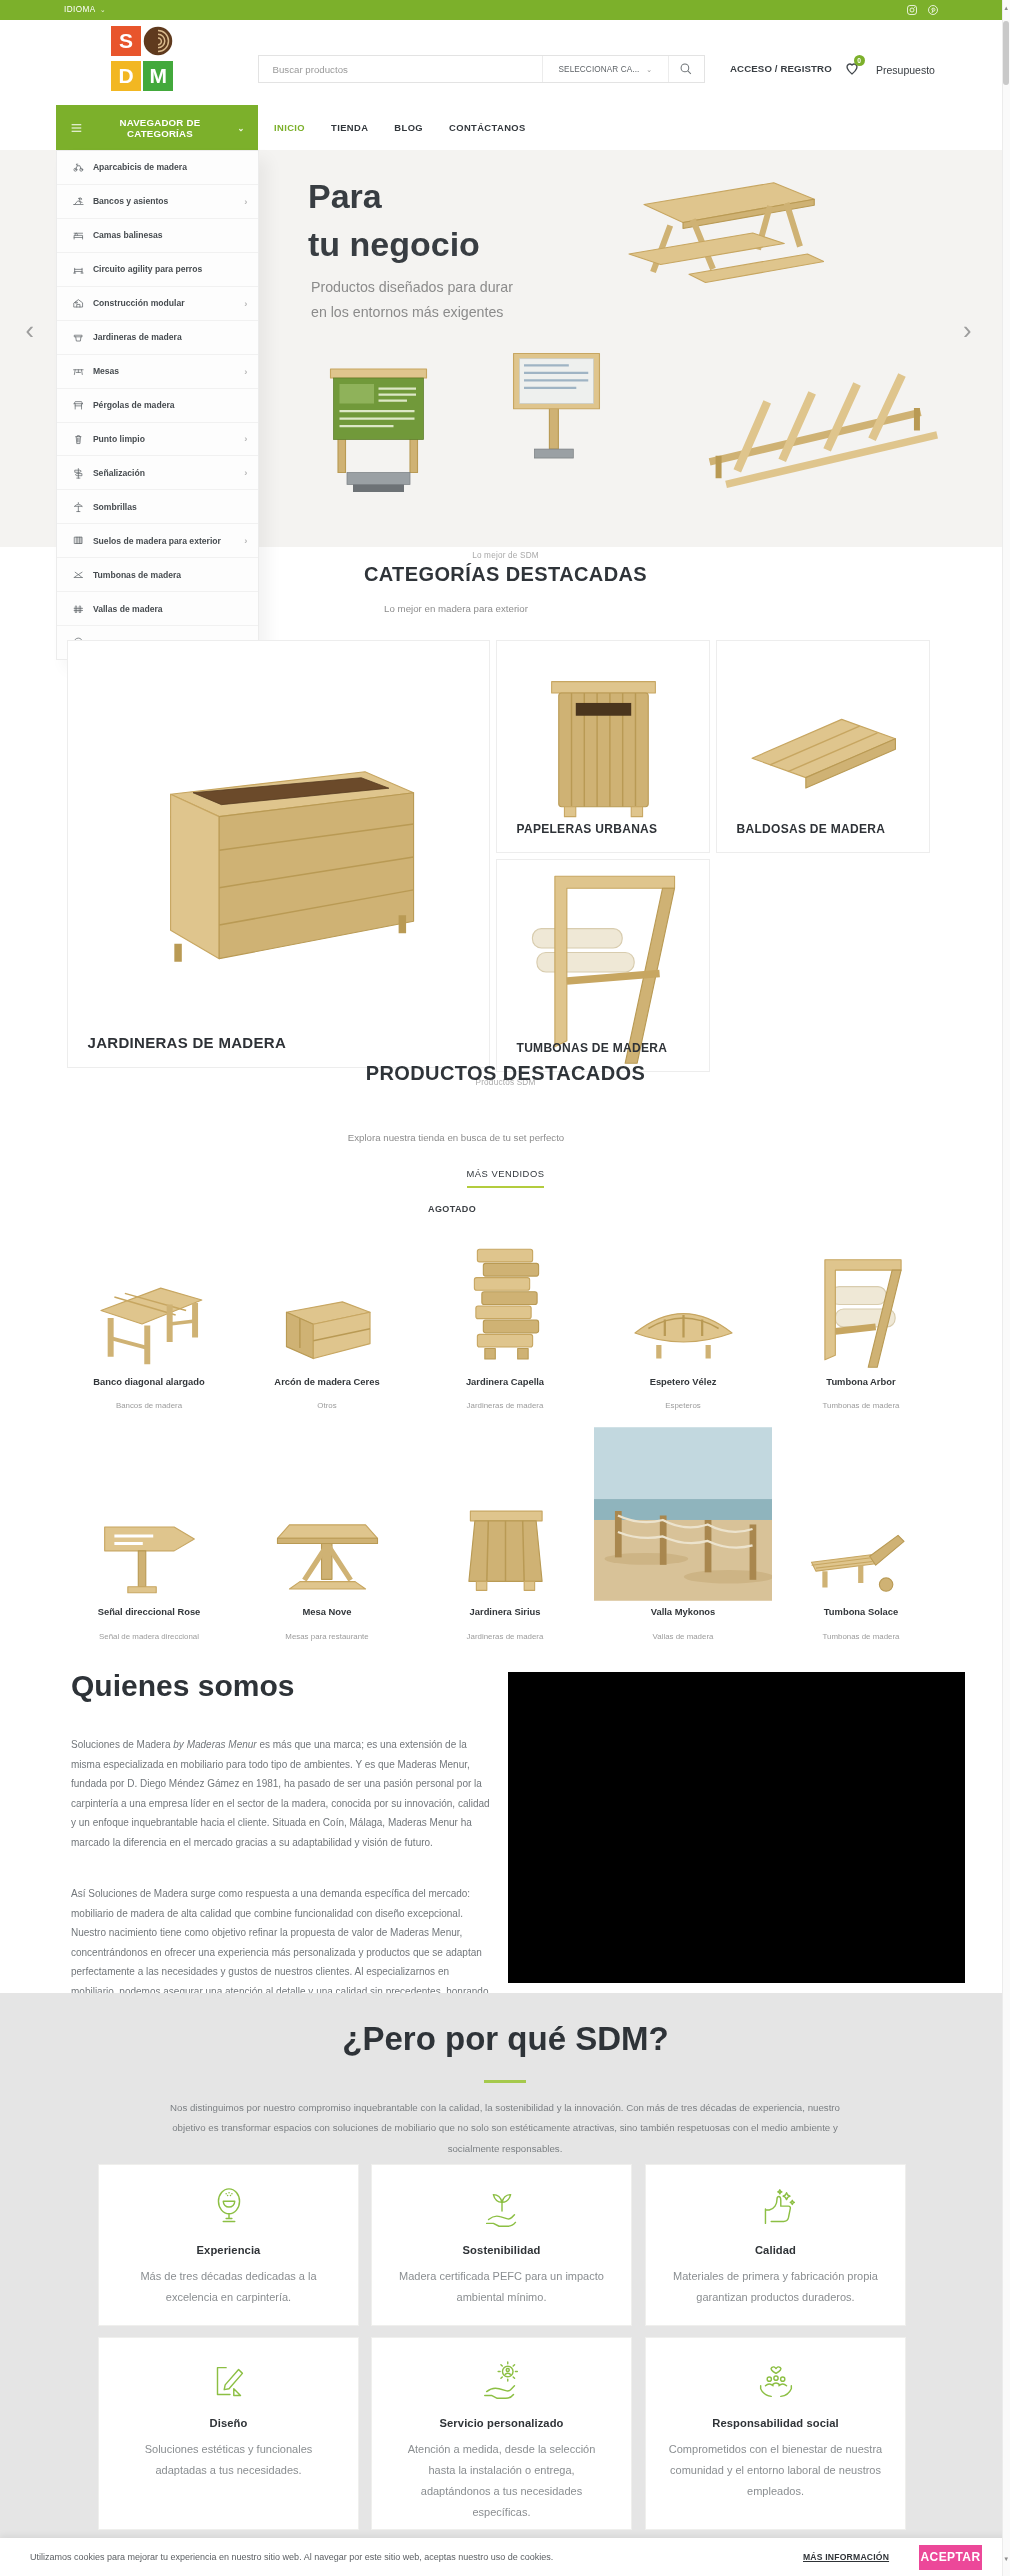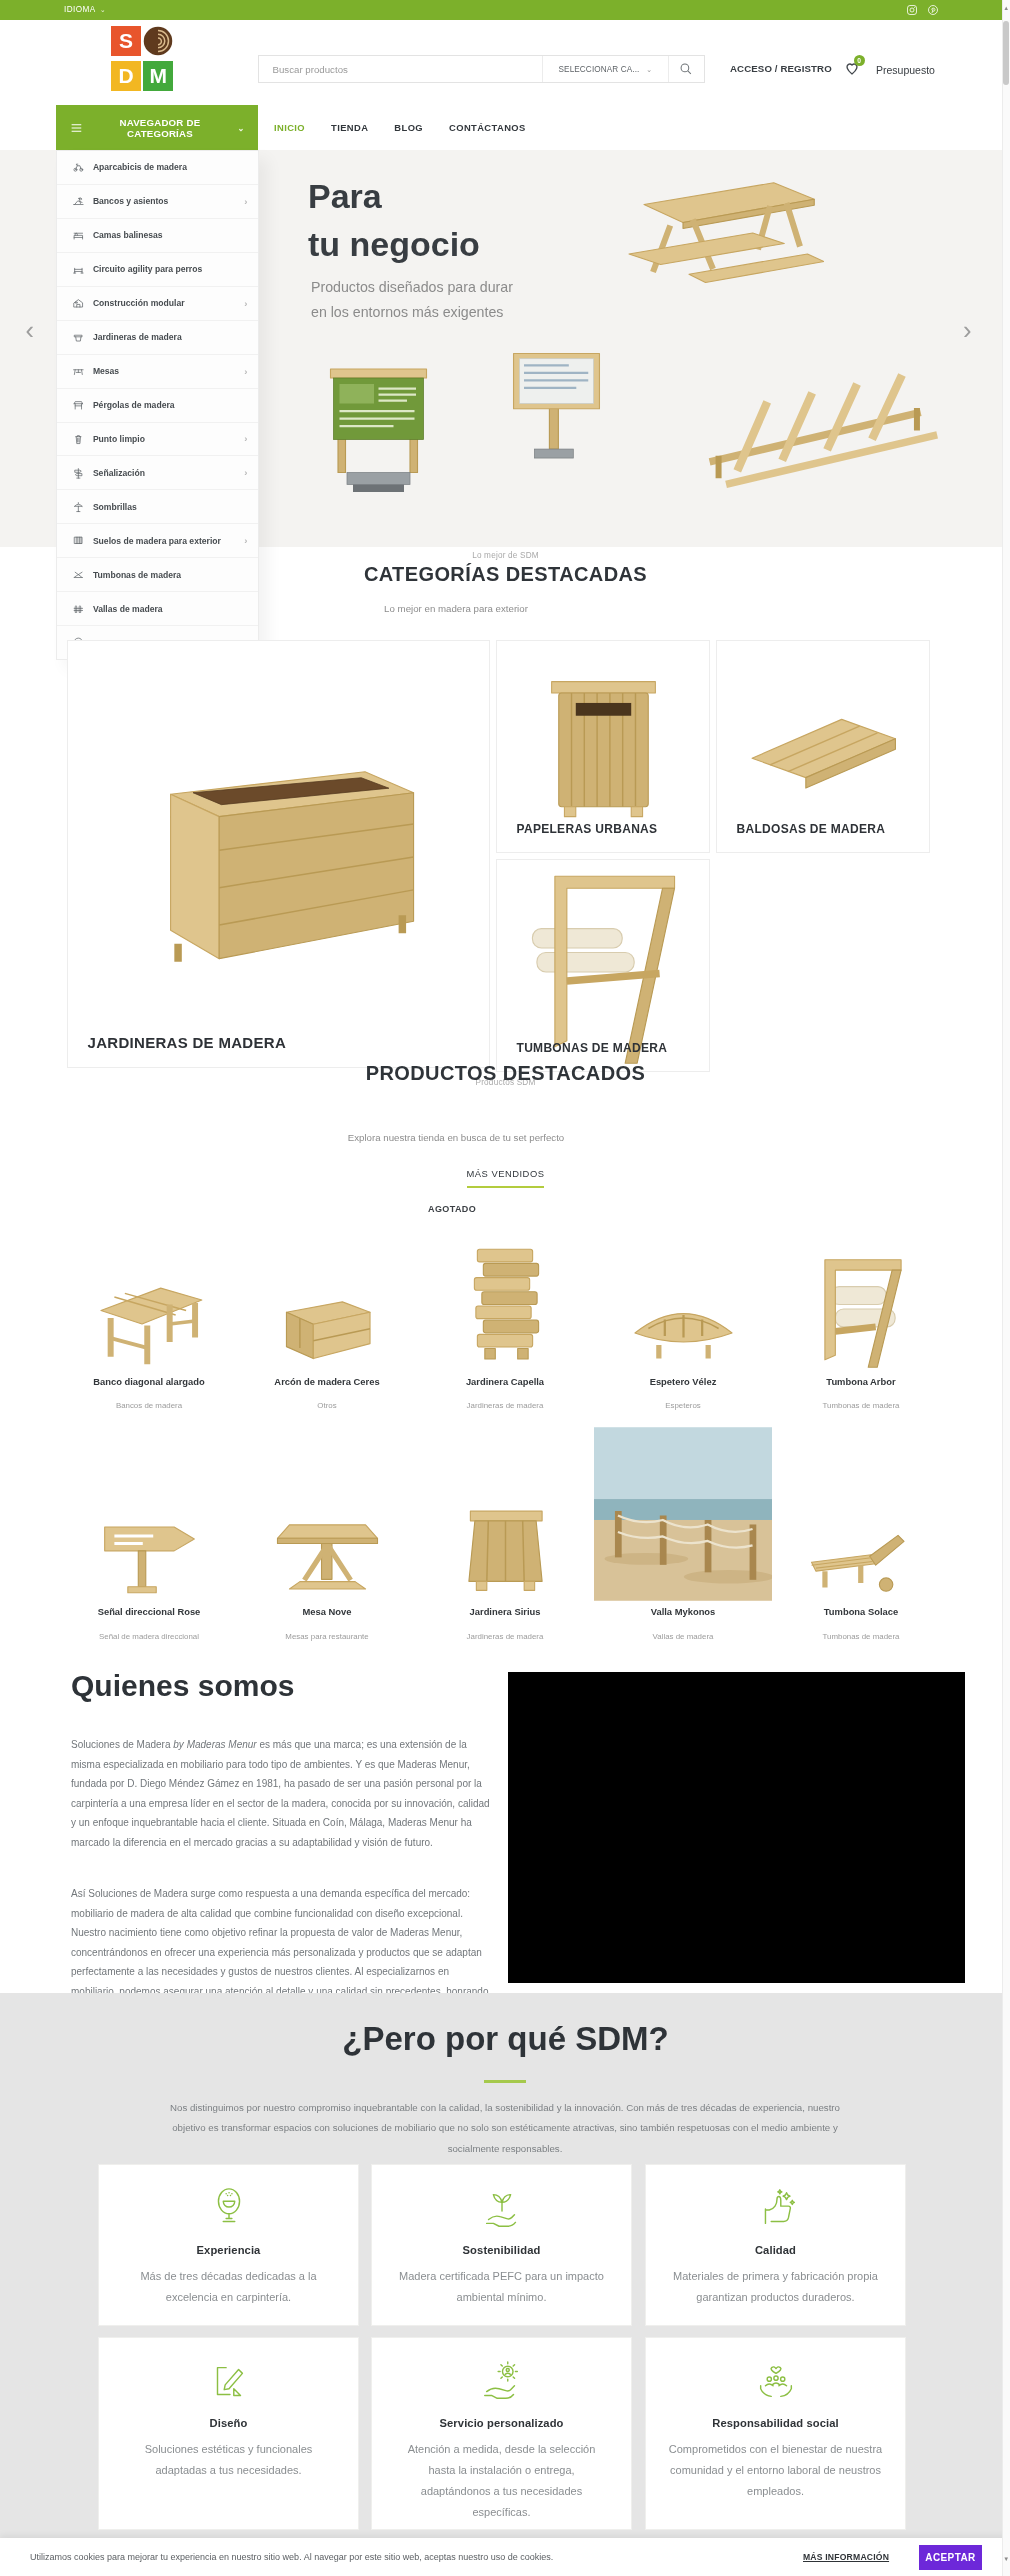--- a/index.html
+++ b/index.html
@@ -111,22 +111,22 @@
   .card p{margin-top:10px;font-size:11px;color:#8a8e91;line-height:1.9}
   .crow1{top:171px;height:162px}
   .crow2{top:344px;height:193px}
 
   
   .cookie{position:absolute;left:0;top:2538px;width:1011px;height:38px;background:#fff;
           box-shadow:0 -2.2px 7.5px rgba(0,0,0,.08)}
   .cookie-msg{position:absolute;left:30px;top:13.5px;font-size:9px;color:#5c6064}
   .cookie-info{position:absolute;left:803px;top:13.5px;font-size:8.6px;font-weight:800;color:#2f3337;
                text-decoration:underline;letter-spacing:0.2px;cursor:pointer}
-  .cookie-accept{position:absolute;left:919px;top:6.7px;width:63px;height:25px;background:#6d28d9;
-                 color:#fff;font-size:10px;font-weight:800;border:none;letter-spacing:0.4px;cursor:pointer;
+  .cookie-accept{position:absolute;left:919px;top:6.7px;width:63px;height:25px;background:#ec4899;
+                 color:#fff;font-size:12px;font-weight:800;border:none;letter-spacing:0.4px;cursor:pointer;
                  font-family:"Liberation Sans",sans-serif}
 
   
   .sbar{position:absolute;left:1002px;top:0;width:9px;height:2576px;background:#fafafa;
         border-left:0.7px solid #ececec;z-index:50}
   .sthumb{position:absolute;left:1003px;top:21px;width:6px;height:64px;background:#c9c9c9;
           border-radius:3px;z-index:51;cursor:pointer}
   .sarr{position:absolute;left:1003px;width:6.7px;text-align:center;font-size:6px;color:#8a8a8a;z-index:51;cursor:pointer}
 
   .wood{fill:#dfc58d;stroke:#c7a661;stroke-width:1.5;stroke-linejoin:round}

